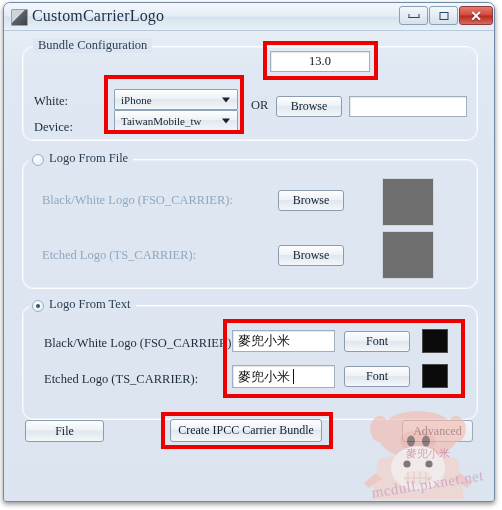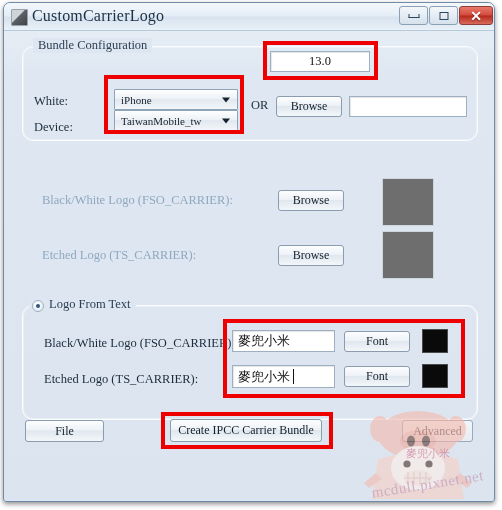--- a/index.html
+++ b/index.html
@@ -124,20 +124,26 @@
     <span>TaiwanMobile_tw</span>
     <span class="arrow"></span>
   </div>
 
   <div class="lbl dark" style="left:247px;top:95px;">OR</div>
 
   <div class="btn" style="left:272px;top:93px;width:66px;">Browse</div>
 
   <div class="tbox" style="left:345px;top:93px;width:118px;height:21px;"></div>
 
+  <div class="group" style="left:18px;top:156px;width:456px;height:130px;">
+    <div class="group-title radio">
+      <span class="radio-dot"></span>
+      <span>Logo From File</span>
+    </div>
+  </div>
 
   <div class="lbl dim" style="left:38px;top:190px;">Black/White Logo  (FSO_CARRIER):</div>
   <div class="btn" style="left:274px;top:187px;width:66px;">Browse</div>
   <div class="preview" style="left:378px;top:175px;width:52px;height:48px;"></div>
 
   <div class="lbl dim" style="left:38px;top:245px;">Etched Logo (TS_CARRIER):</div>
   <div class="btn" style="left:274px;top:242px;width:66px;">Browse</div>
   <div class="preview" style="left:378px;top:228px;width:52px;height:48px;"></div>
 
   <div class="group" style="left:18px;top:302px;width:456px;height:115px;">

